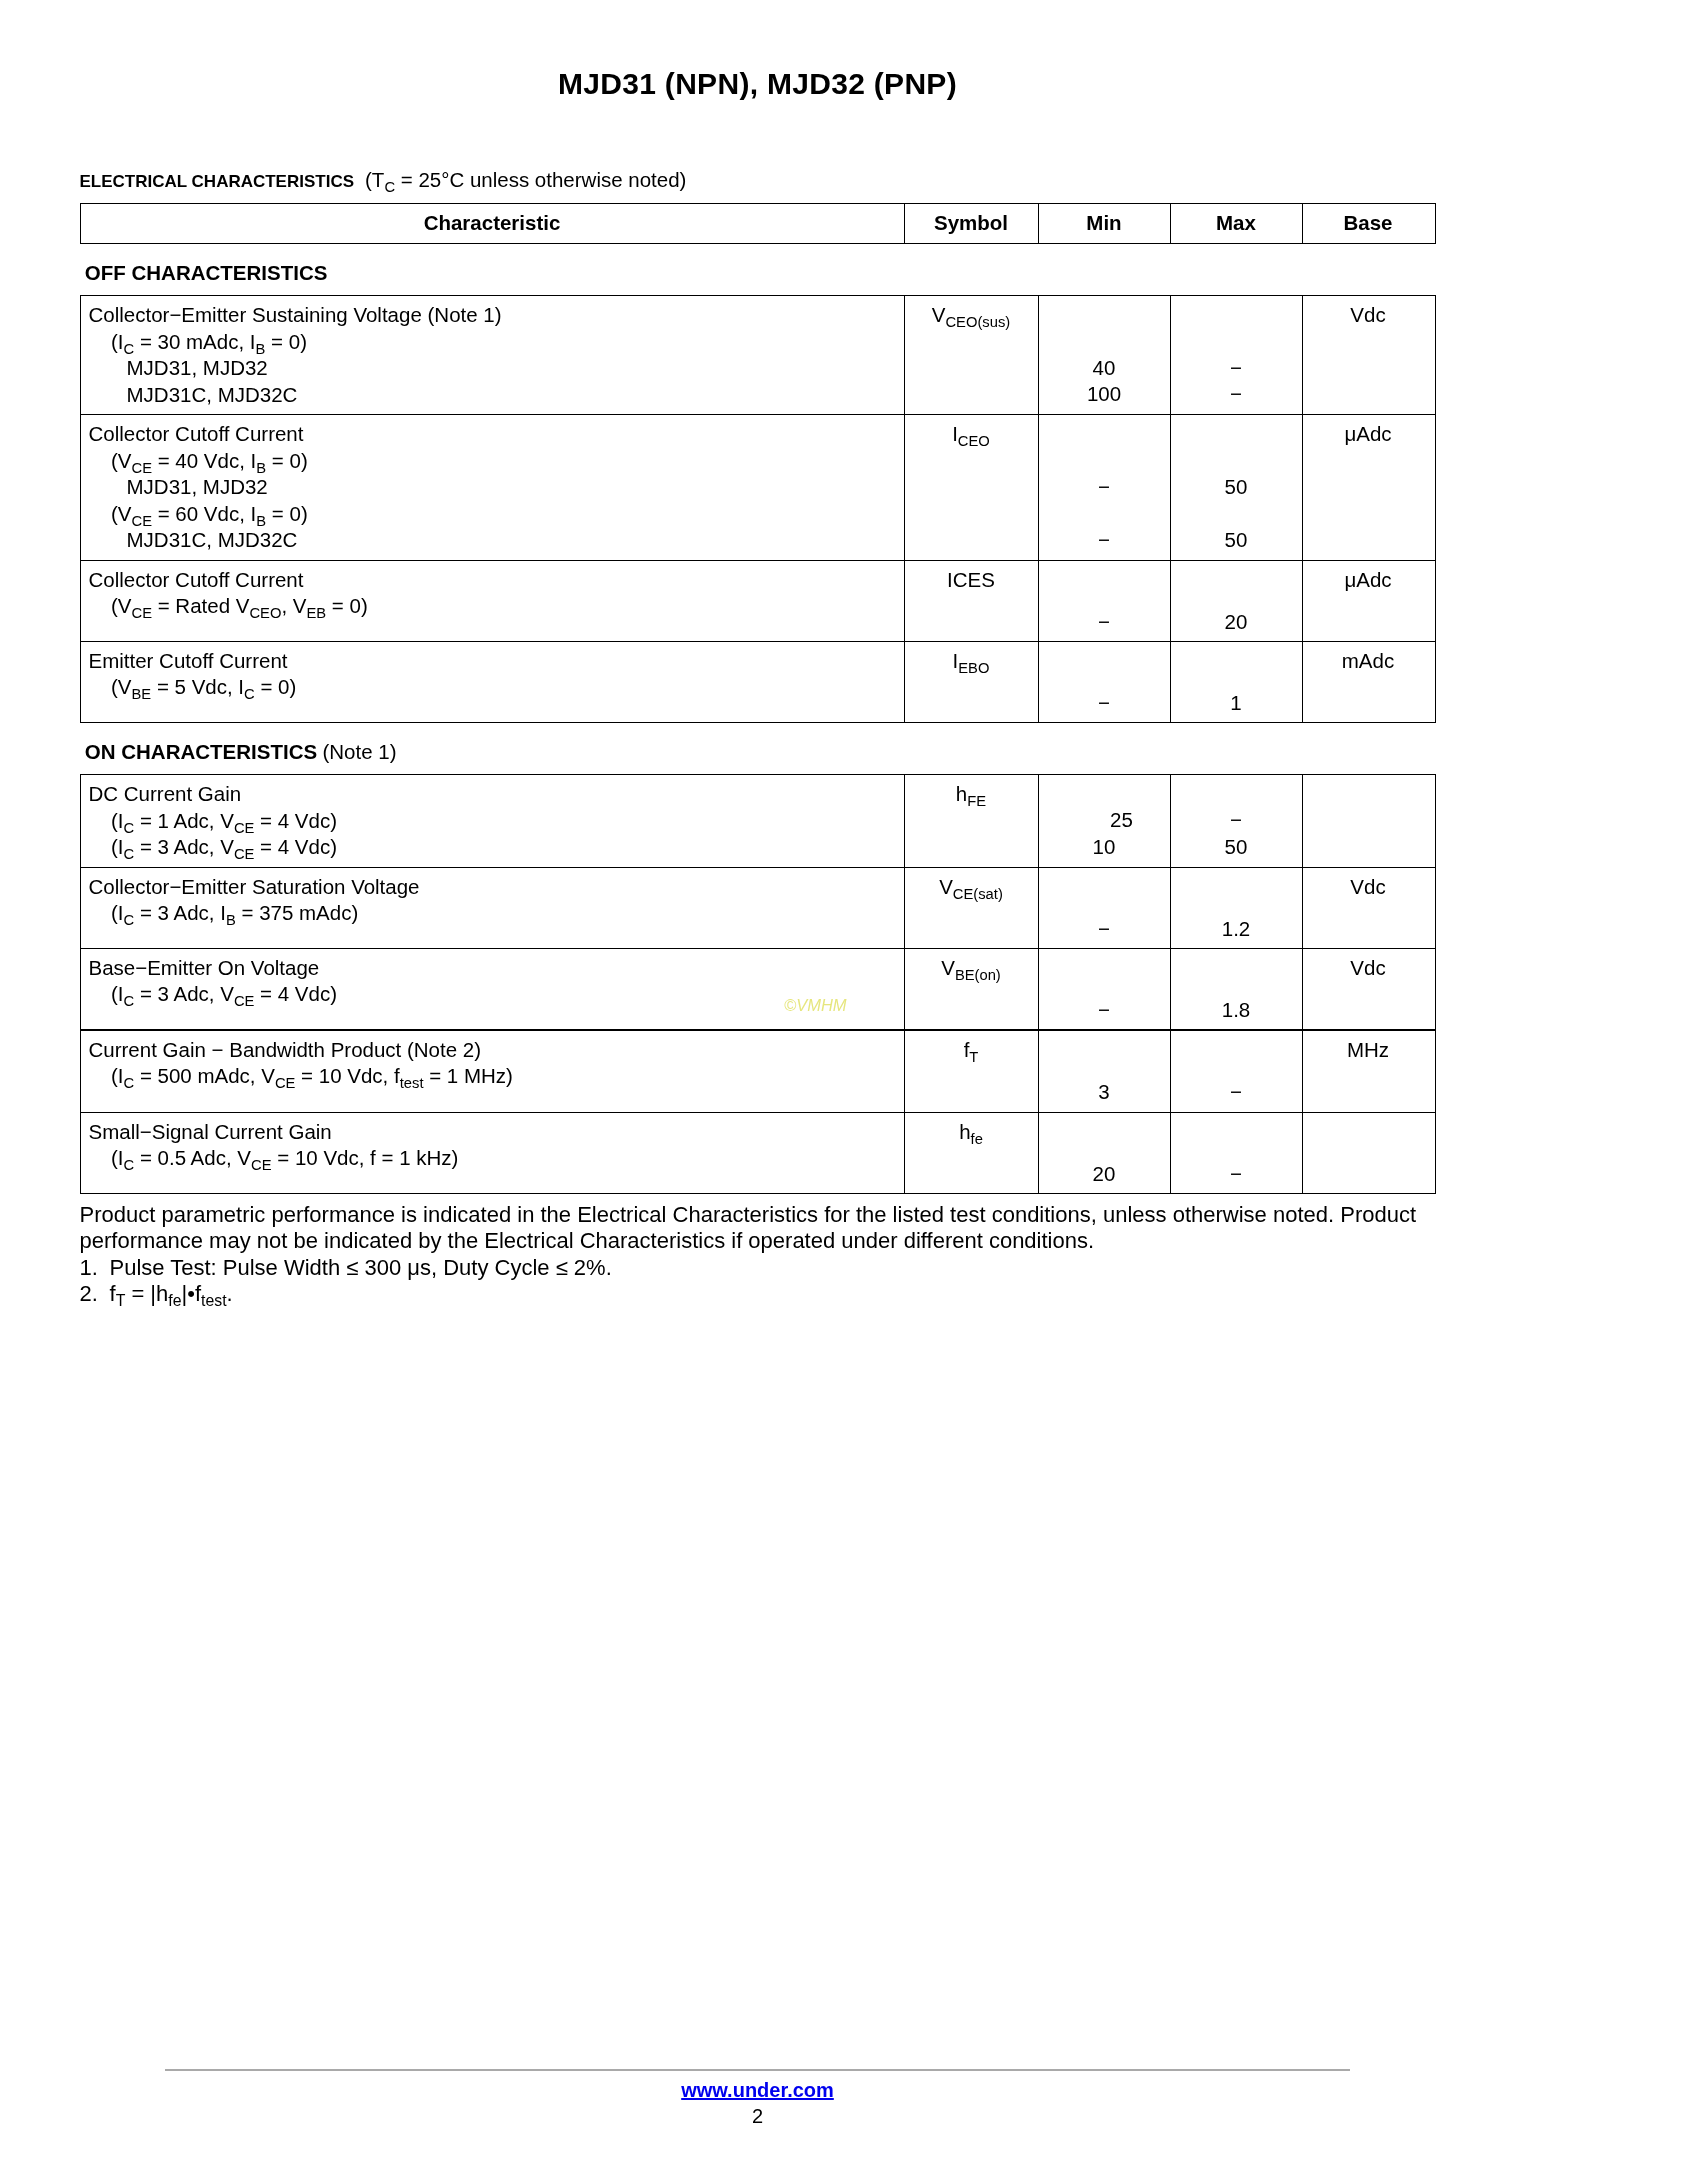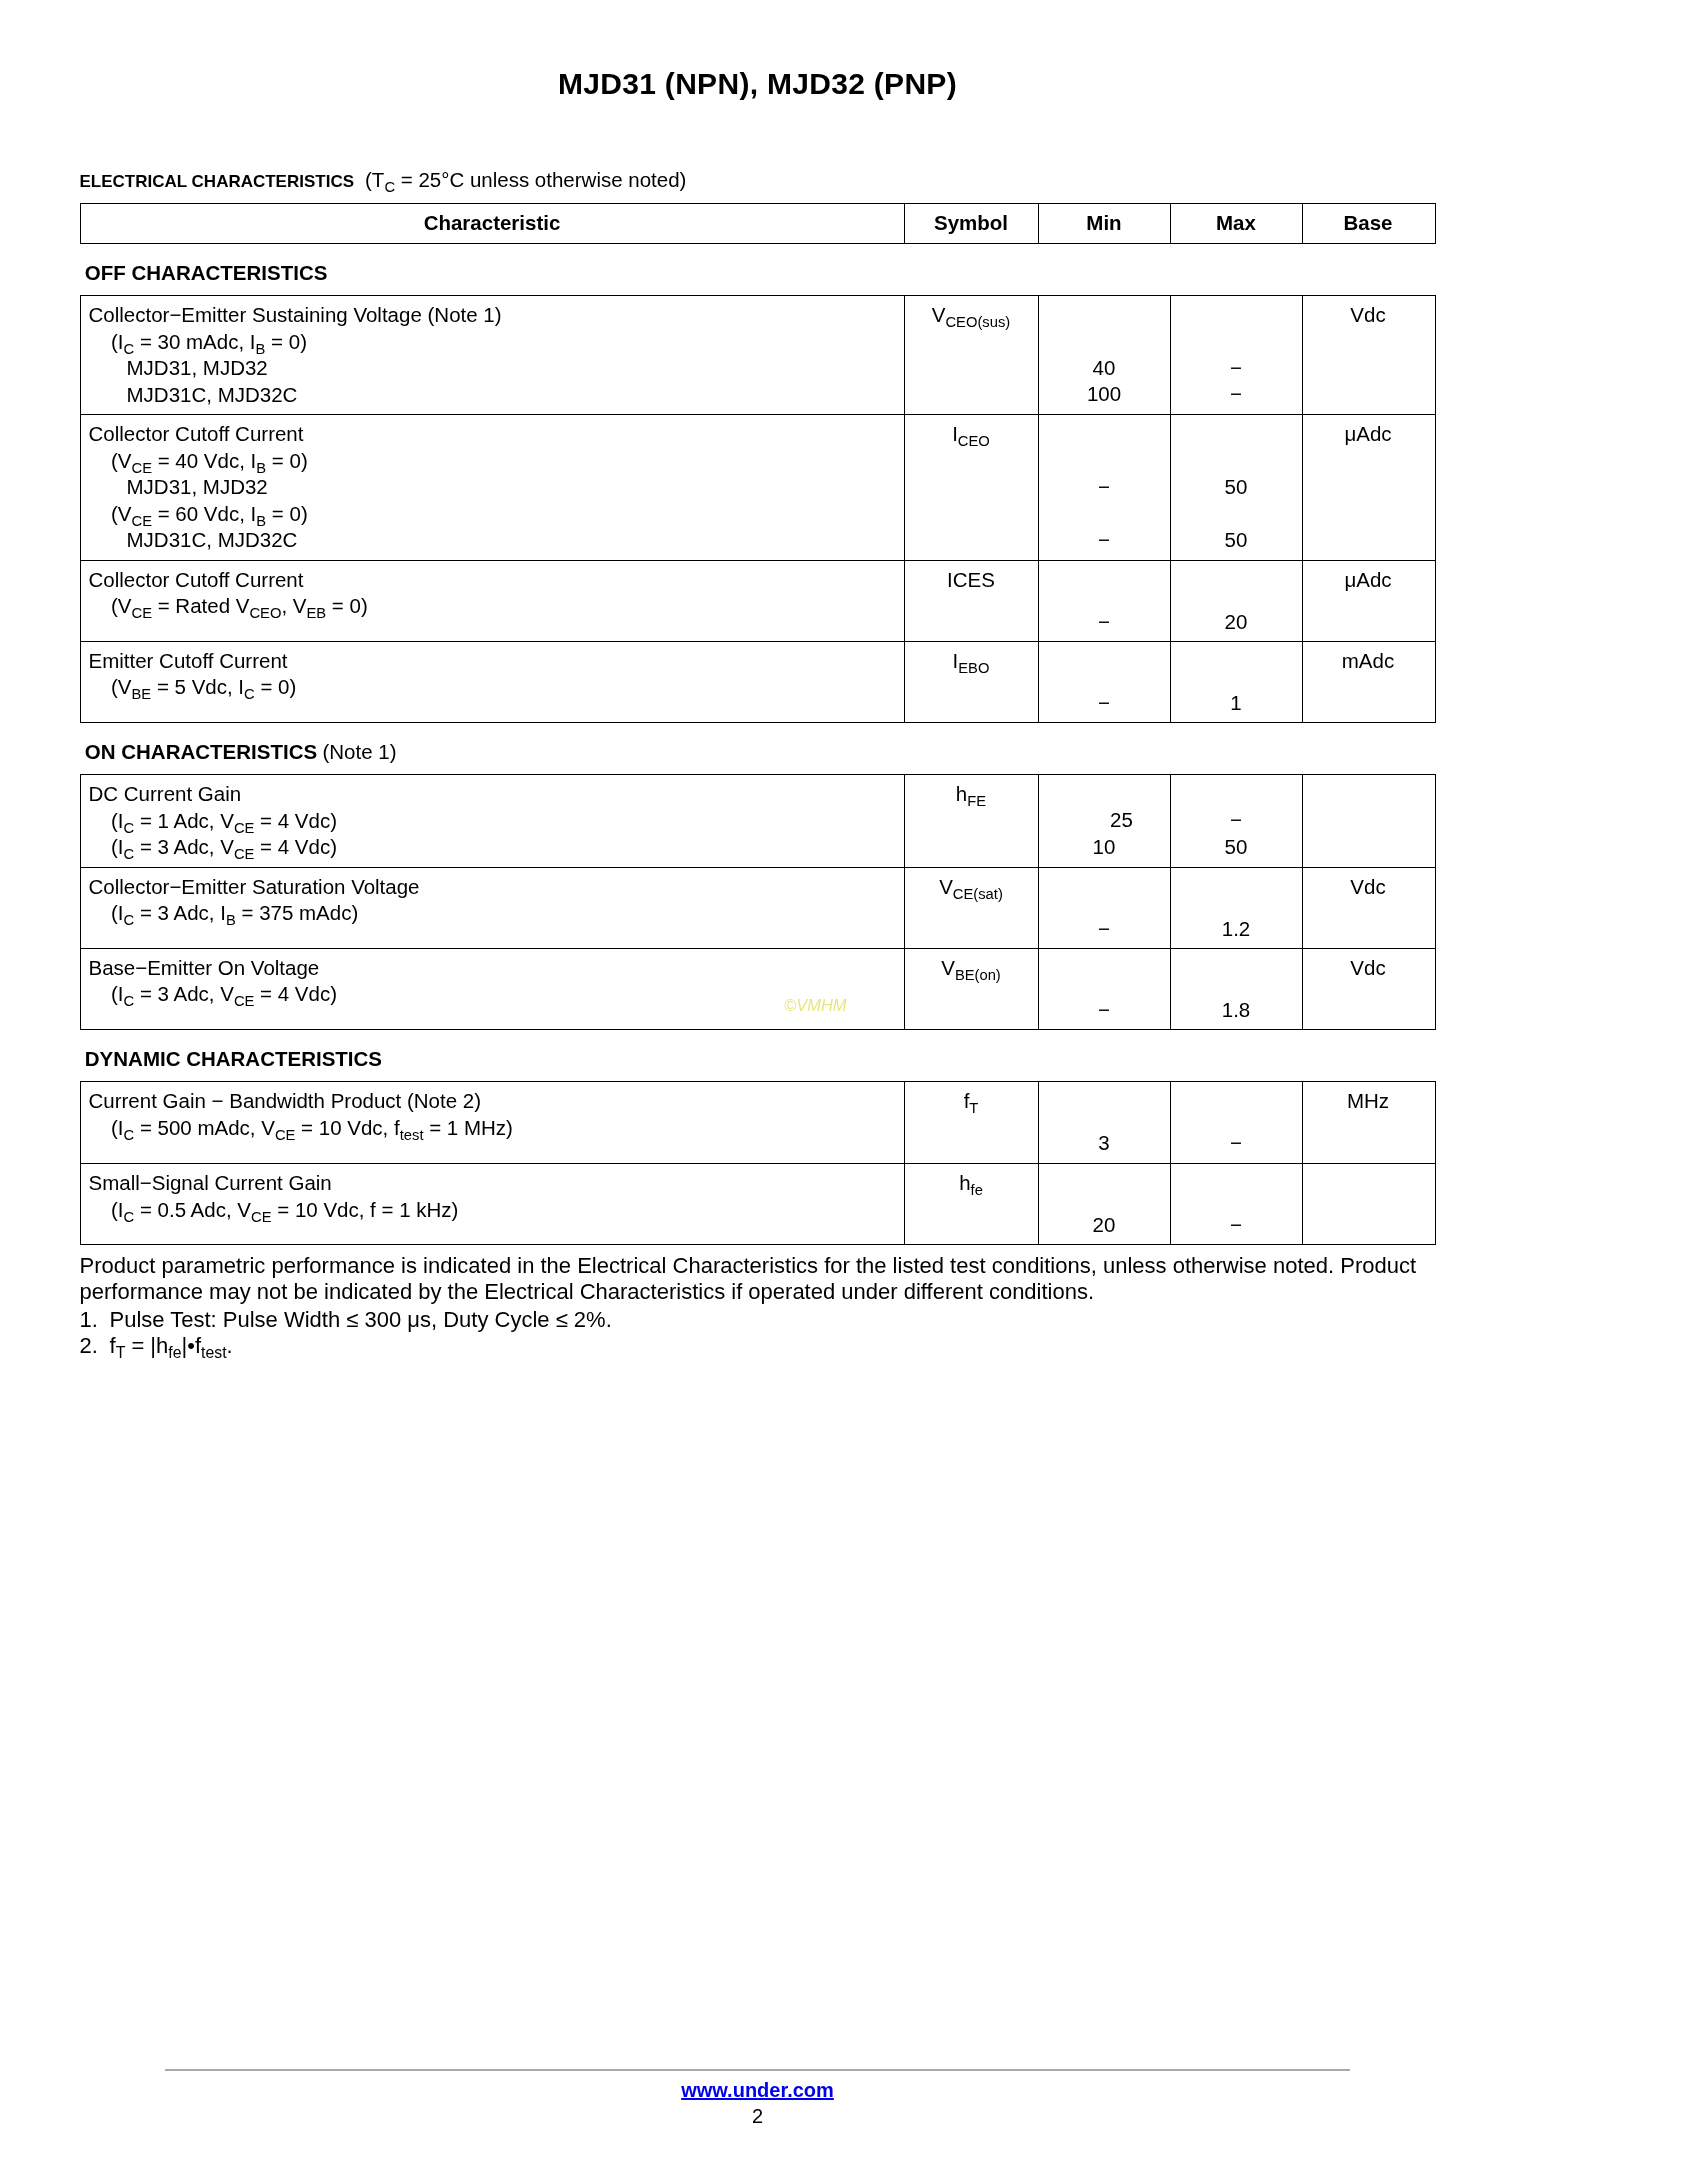--- a/index.html
+++ b/index.html
@@ -206,21 +206,20 @@
               <div class="vnum" style="top: 48px;">−</div>
             </div>
             <div class="cell c-val">
               <div class="vnum" style="top: 48px;">1.8</div>
             </div>
             <div class="cell c-unit">
               <div class="unittxt">Vdc</div>
             </div>
           </div>
         </div>
-        <div class="group-label"><span class="gl-b">DYNAMIC CHARACTERISTICS</span></div>
         <div class="group-box">
           <div class="t-row" style="min-height: 81px;">
             <div class="cell c-char">
               <div class="tline ind0">Current Gain − Bandwidth Product (Note 2)</div>
               <div class="tline ind1">(I<sub>C</sub> = 500 mAdc, V<sub>CE</sub> = 10 Vdc, f<sub>test</sub> = 1 MHz)</div>
             </div>
             <div class="cell c-sym">
               <div class="symtxt">f<sub>T</sub></div>
             </div>
             <div class="cell c-val">

